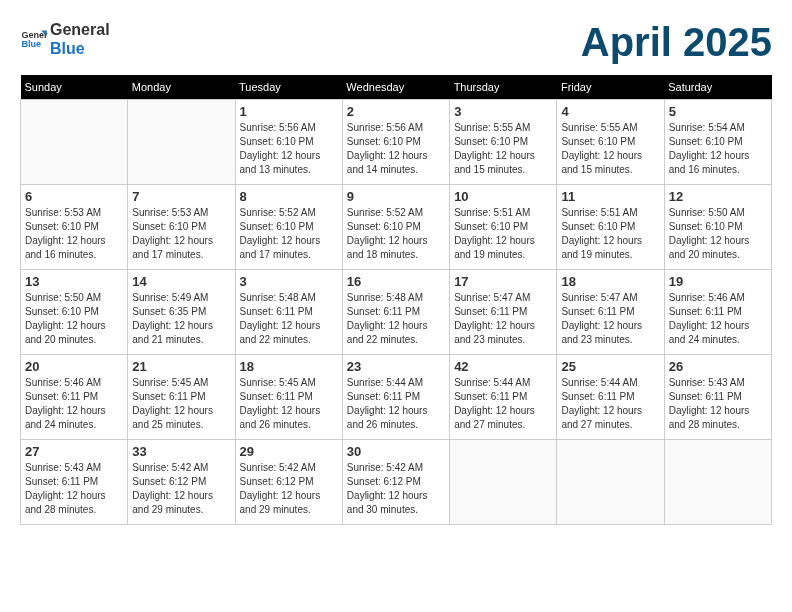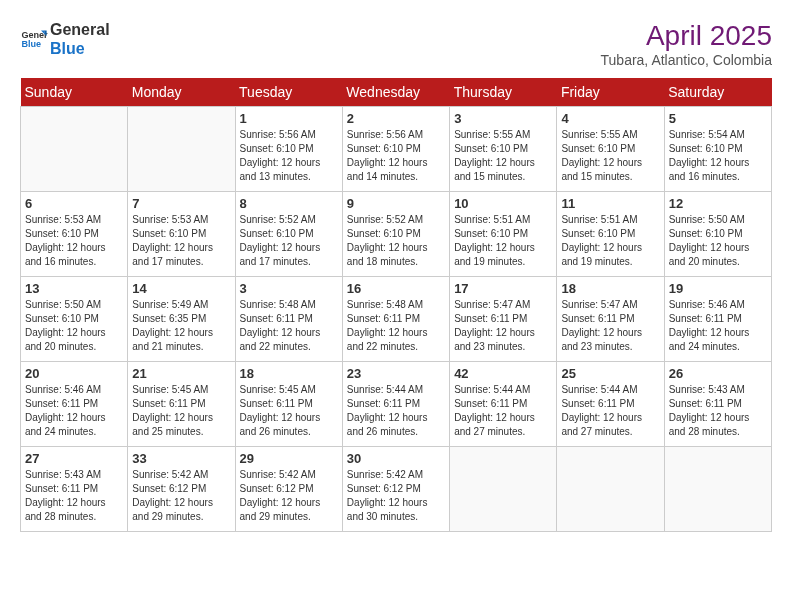--- a/index.html
+++ b/index.html
@@ -22,39 +22,39 @@
     }
     .logo-icon {
       width: 28px;
       height: 28px;
       margin-right: 2px;
     }
     .title-block {
       text-align: right;
     }
     .month-title {
-      font-size: 28px;
-      font-weight: normal;
-      color: #701a75;
+      font-size: 40px;
+      font-weight: bold;
+      color: #0c4a6e;
     }
     .location-title {
       font-size: 14px;
       color: #555;
     }
     .calendar {
       width: 100%;
       border-collapse: collapse;
       font-size: 11px;
     }
     .calendar th {
-      background-color: #b91c1c;
+      background-color: #000000;
       color: white;
       padding: 6px 4px;
       text-align: left;
-      font-size: 14px;
+      font-size: 11px;
       font-weight: normal;
     }
     .calendar td {
       border: 1px solid #ccc;
       vertical-align: top;
       padding: 4px;
       width: 107px;
       height: 80px;
       color: #333;
     }
@@ -87,21 +87,20 @@
       <polygon points="30,8 38,16 34,8" fill="#1a73c8"></polygon>
       <polygon points="34,8 38,16 38,8" fill="#0d5fa8"></polygon>
     </svg>
     <div style="font-size:16px;font-weight:bold;color:#333;line-height:1.2;">
       <div>General</div>
       <div style="color:#1a73c8;">Blue</div>
     </div>
   </div>
   <div class="title-block">
     <div class="month-title">April 2025</div>
-    <div class="location-title">Tubara, Atlantico, Colombia</div>
   </div>
 </div>
 
 <table class="calendar">
   <thead>
     <tr>
     <th>Sunday</th>
         <th>Monday</th>
         <th>Tuesday</th>
         <th>Wednesday</th>

